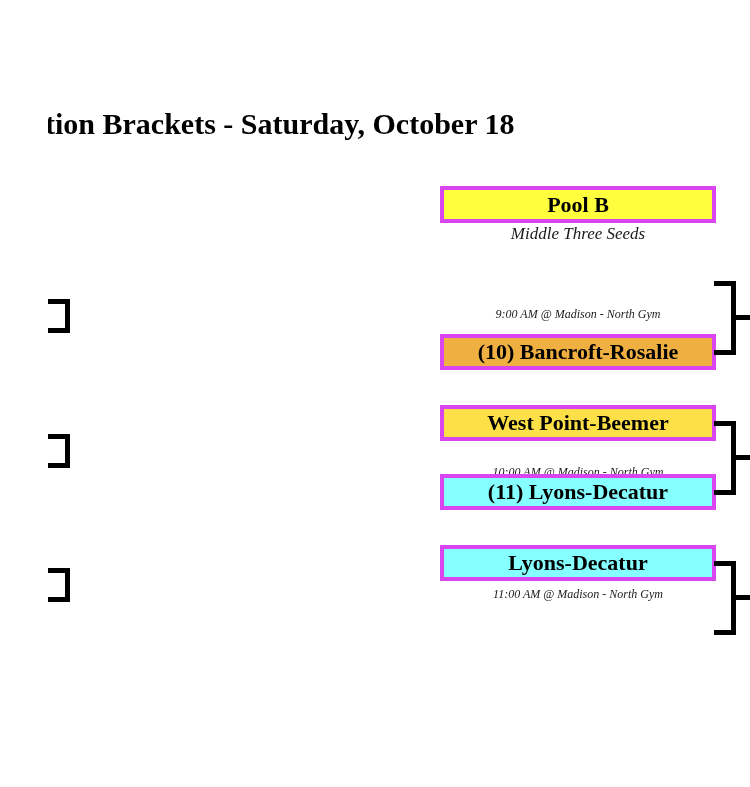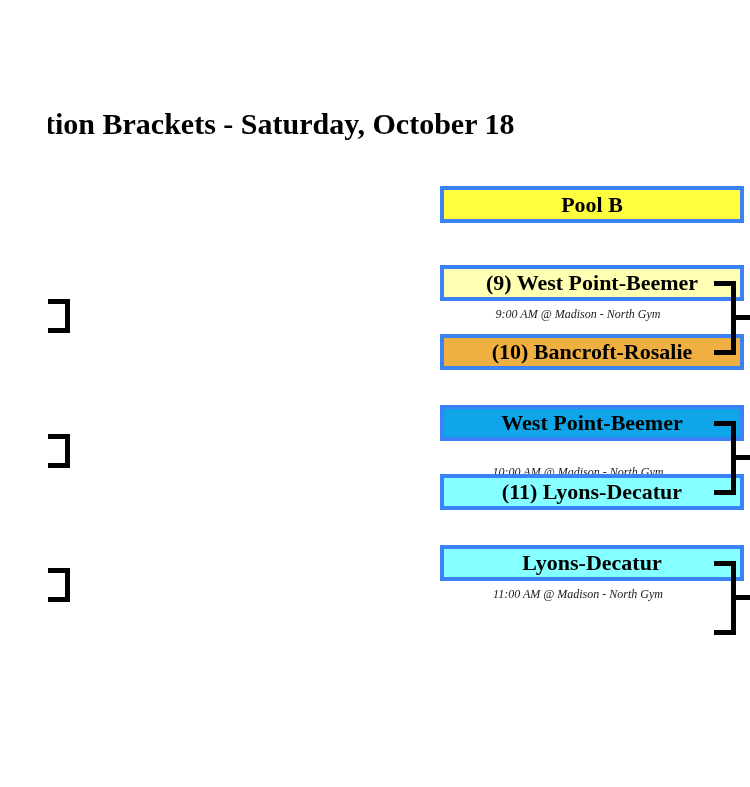--- a/index.html
+++ b/index.html
@@ -16,24 +16,24 @@
     left:-3px;top:107px;
     font-size:30px;
     font-weight:bold;
     color:#000;
     white-space:nowrap;
     letter-spacing:0px;
   }
   .box{
     position:absolute;
     left:392px;
-    width:304px;
+    width:276px;
     height:36px;
     box-sizing:border-box;
-    border:4px solid #3b82f6;
+    border:4px solid #d946ef;
     display:flex;
     align-items:center;
     justify-content:center;
     font-weight:bold;
     font-size:22px;
     color:#000;
     background:#fff;
   }
   .subtitle, .game-info{
     position:absolute;
@@ -76,35 +76,33 @@
 
   <div class="title">tion Brackets - Saturday, October 18</div>
 
   <div class="left-stub-box" style="top:299px"></div>
   <div class="left-stub-box" style="top:434px"></div>
   <div class="left-stub-box" style="top:568px"></div>
 
   <div class="box" style="top: 186px; height: 37px; background-color: rgb(255, 255, 61);">
     <span>Pool B</span>
   </div>
+  <div class="subtitle" style="top:224px">Middle Three Seeds</div>
 
-  <div class="box" style="top: 265px; background-color: rgb(255, 255, 179);">
-    <span>(9) West Point-Beemer</span>
-  </div>
   <div class="game-info" style="top:307px">9:00 AM @ Madison - North Gym</div>
   <div class="box" style="top: 334px; background-color: rgb(240, 176, 65);">
     <span>(10) Bancroft-Rosalie</span>
   </div>
   <div class="line" style="left:666px;top:281px;width:22px;height:5px"></div>
   <div class="line" style="left:666px;top:350px;width:22px;height:5px"></div>
   <div class="line" style="left:683px;top:281px;width:5px;height:74px"></div>
   <div class="line" style="left:686px;top:315px;width:33px;height:5px"></div>
   <div class="winner-box" style="top:299px"></div>
 
-  <div class="box" style="top: 405px; background-color: #0ea5e9;">
+  <div class="box" style="top: 405px; background-color: #fde047;">
     <span>West Point-Beemer</span>
   </div>
   <div class="game-info" style="top:465px">10:00 AM @ Madison - North Gym</div>
   <div class="box" style="top: 474px; background-color: rgb(133, 255, 255);">
     <span>(11) Lyons-Decatur</span>
   </div>
   <div class="line" style="left:666px;top:421px;width:22px;height:5px"></div>
   <div class="line" style="left:666px;top:490px;width:22px;height:5px"></div>
   <div class="line" style="left:683px;top:421px;width:5px;height:74px"></div>
   <div class="line" style="left:686px;top:455px;width:33px;height:5px"></div>

